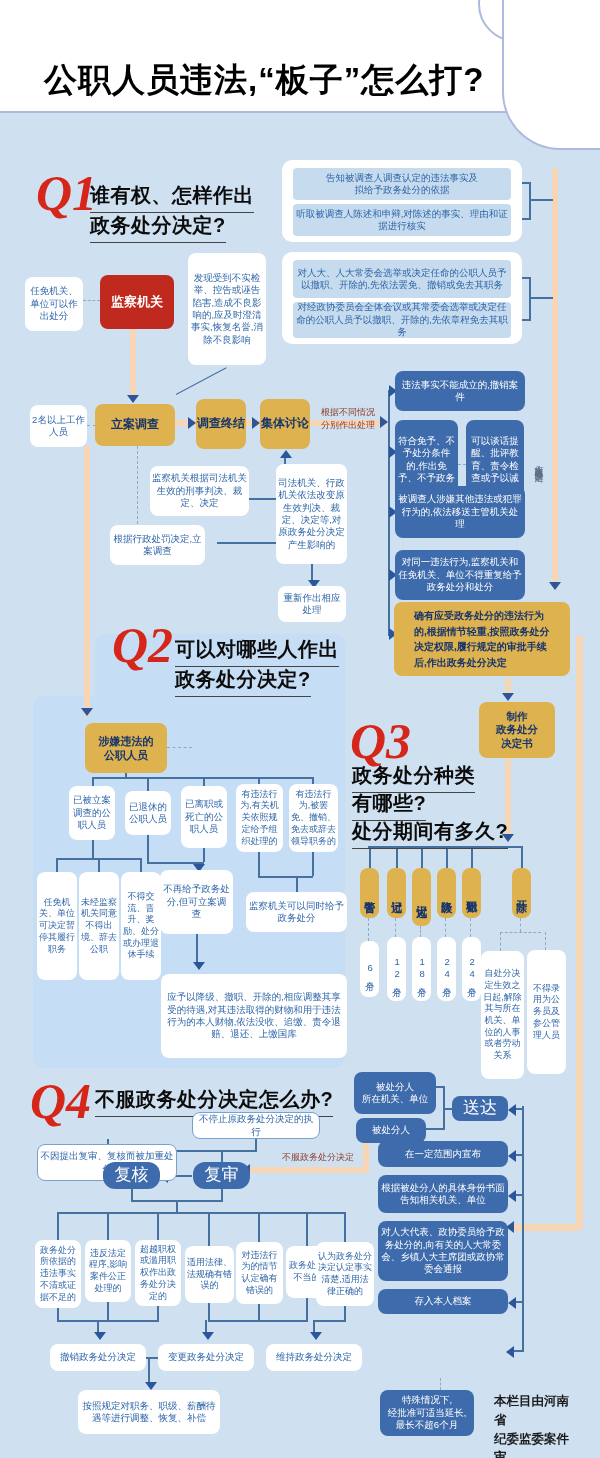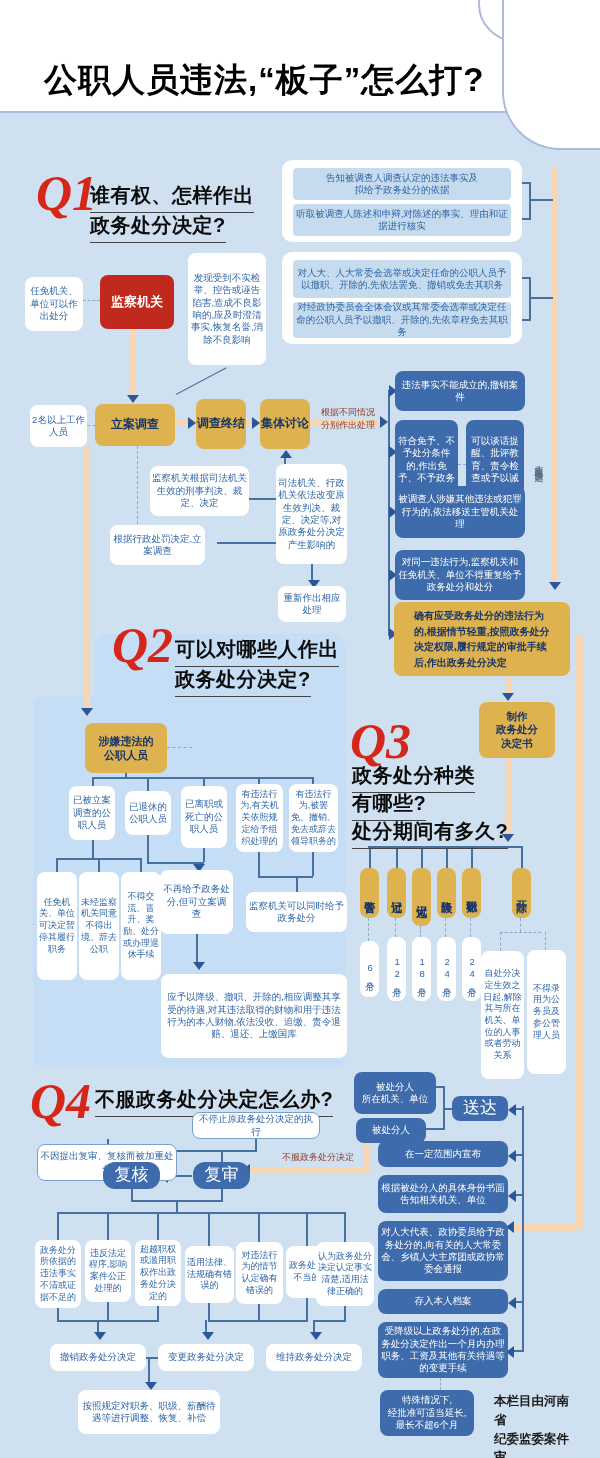--- a/index.html
+++ b/index.html
@@ -302,21 +302,20 @@
   <div class="nd white" style="left:78px;top:1390px;width:142px;height:44px">按照规定对职务、职级、薪酬待遇等进行调整、恢复、补偿</div>
 
   <div class="nd blue" style="left:354px;top:1072px;width:82px;height:42px">被处分人
 所在机关、单位</div>
   <div class="nd blue" style="left:356px;top:1118px;width:70px;height:25px">被处分人</div>
   <div class="nd blue bigblue" style="left:452px;top:1096px;width:56px;height:25px">送达</div>
   <div class="nd blue" style="left:378px;top:1141px;width:130px;height:26px">在一定范围内宣布</div>
   <div class="nd blue" style="left:378px;top:1175px;width:130px;height:38px">根据被处分人的具体身份书面告知相关机关、单位</div>
   <div class="nd blue" style="left:378px;top:1221px;width:130px;height:60px">对人大代表、政协委员给予政务处分的,向有关的人大常委会、乡镇人大主席团或政协常委会通报</div>
   <div class="nd blue" style="left:378px;top:1289px;width:130px;height:25px">存入本人档案</div>
-  <div class="nd blue" style="left:378px;top:1322px;width:130px;height:56px">受降级以上政务处分的,在政务处分决定作出一个月内办理职务、工资及其他有关待遇等的变更手续</div>
   <div class="nd blue" style="left:380px;top:1390px;width:94px;height:46px">特殊情况下,
 经批准可适当延长,
 最长不超6个月</div>
 
   <div class="credit" style="left:494px;top:1392px;width:86px">本栏目由河南省
 纪委监委案件审
 理室协助</div>
 </div>
 
 </body></html>

